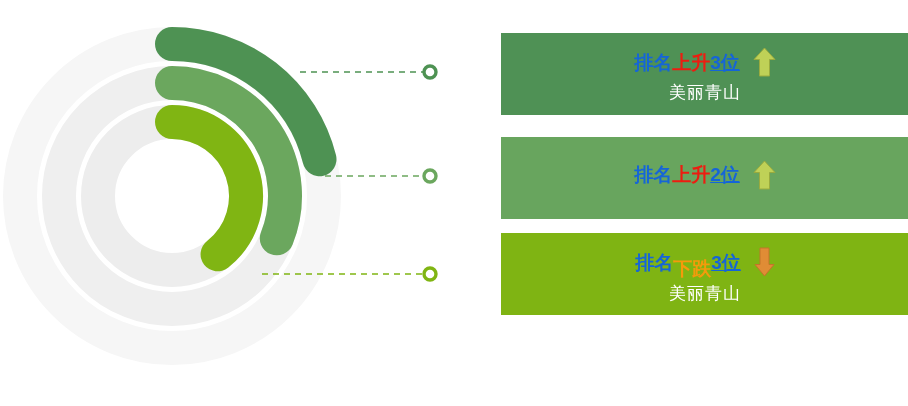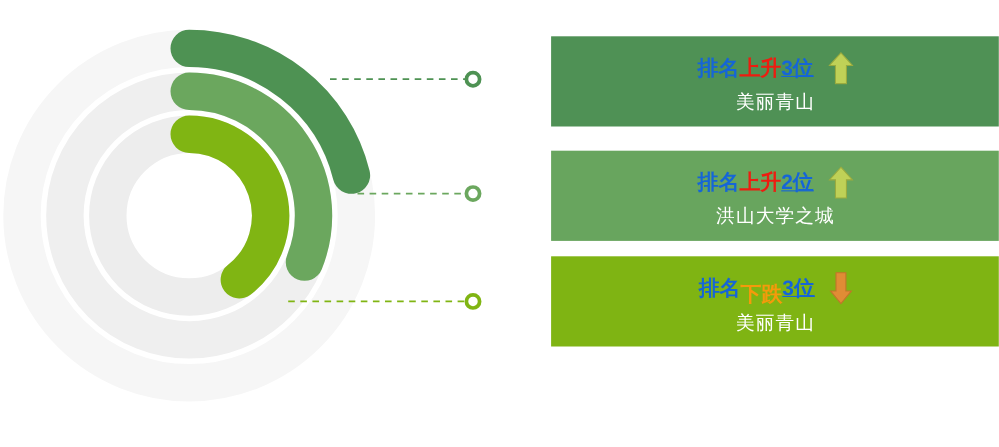--- a/index.html
+++ b/index.html
@@ -132,21 +132,20 @@
     <div class="card-headline">
       <span class="headline-text seg-prefix">排名</span>
       <span class="headline-text seg-action-up">上升</span>
       <span class="headline-text seg-suffix">2位</span>
       <span class="arrow-icon">
         <svg width="23" height="30" viewBox="0 0 23 30">
           <polygon points="11.5,1 22,12.5 16.5,12.5 16.5,29 6.5,29 6.5,12.5 1,12.5" fill="#bfd157" stroke="#9aab3e" stroke-width="1"></polygon>
         </svg>
       </span>
     </div>
-    <div class="card-subtitle">洪山大学之城</div>
   </div>
 
   <div class="rank-card" id="rank-card-2">
     <div class="card-headline">
       <span class="headline-text seg-prefix">排名</span>
       <span class="headline-text seg-action-down">下跌</span>
       <span class="headline-text seg-suffix">3位</span>
       <span class="arrow-icon">
         <svg width="21" height="30" viewBox="0 0 21 30">
           <polygon points="10.5,29 20,17.5 15,17.5 15,1 6,1 6,17.5 1,17.5" fill="#e08c35" stroke="#c2752a" stroke-width="1"></polygon>

